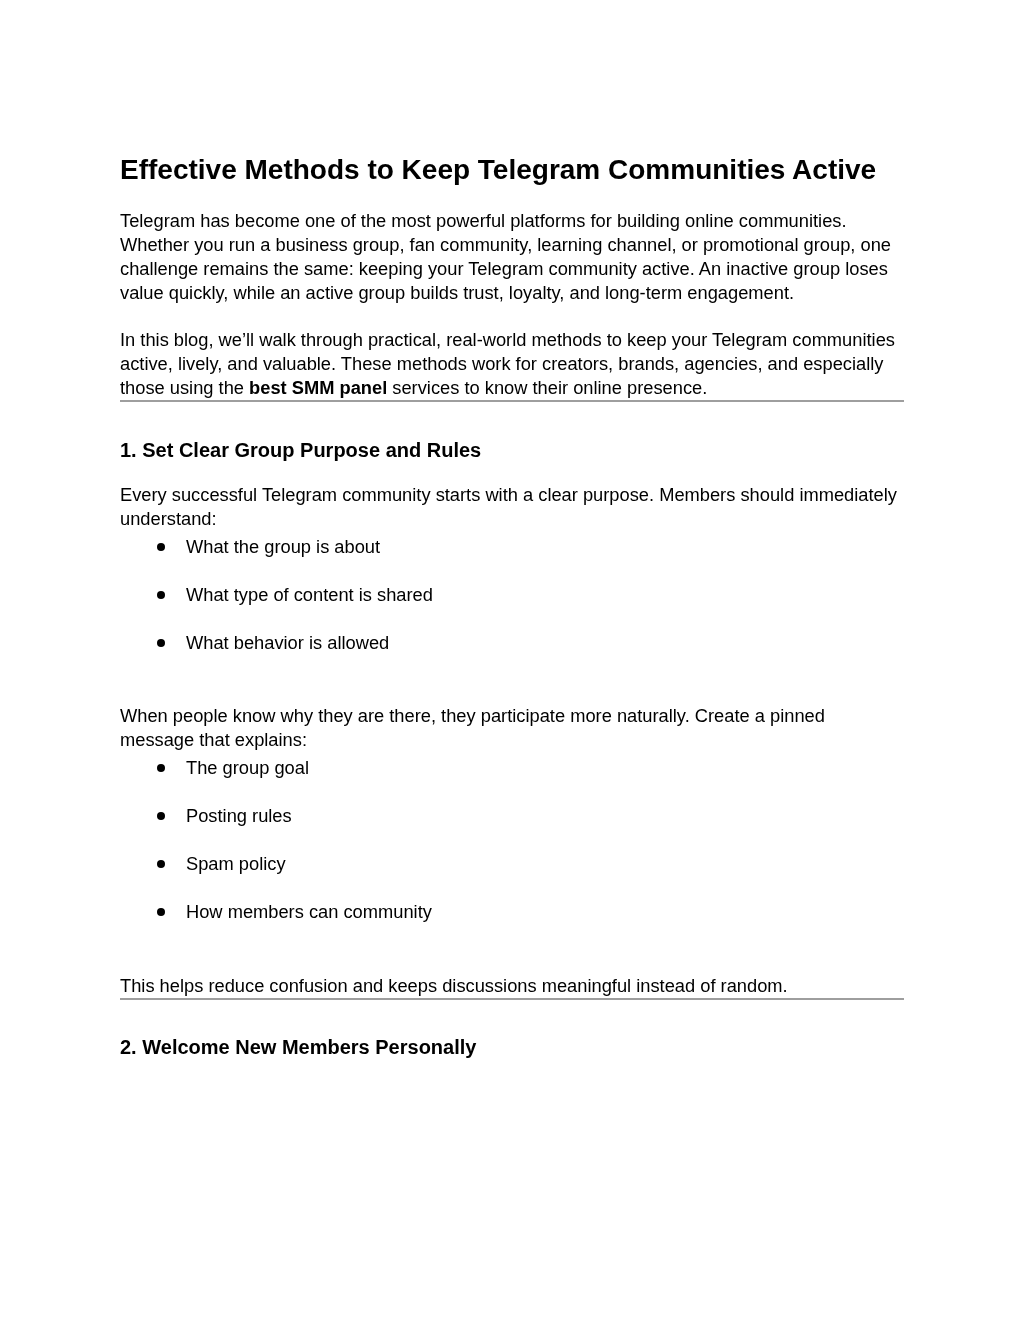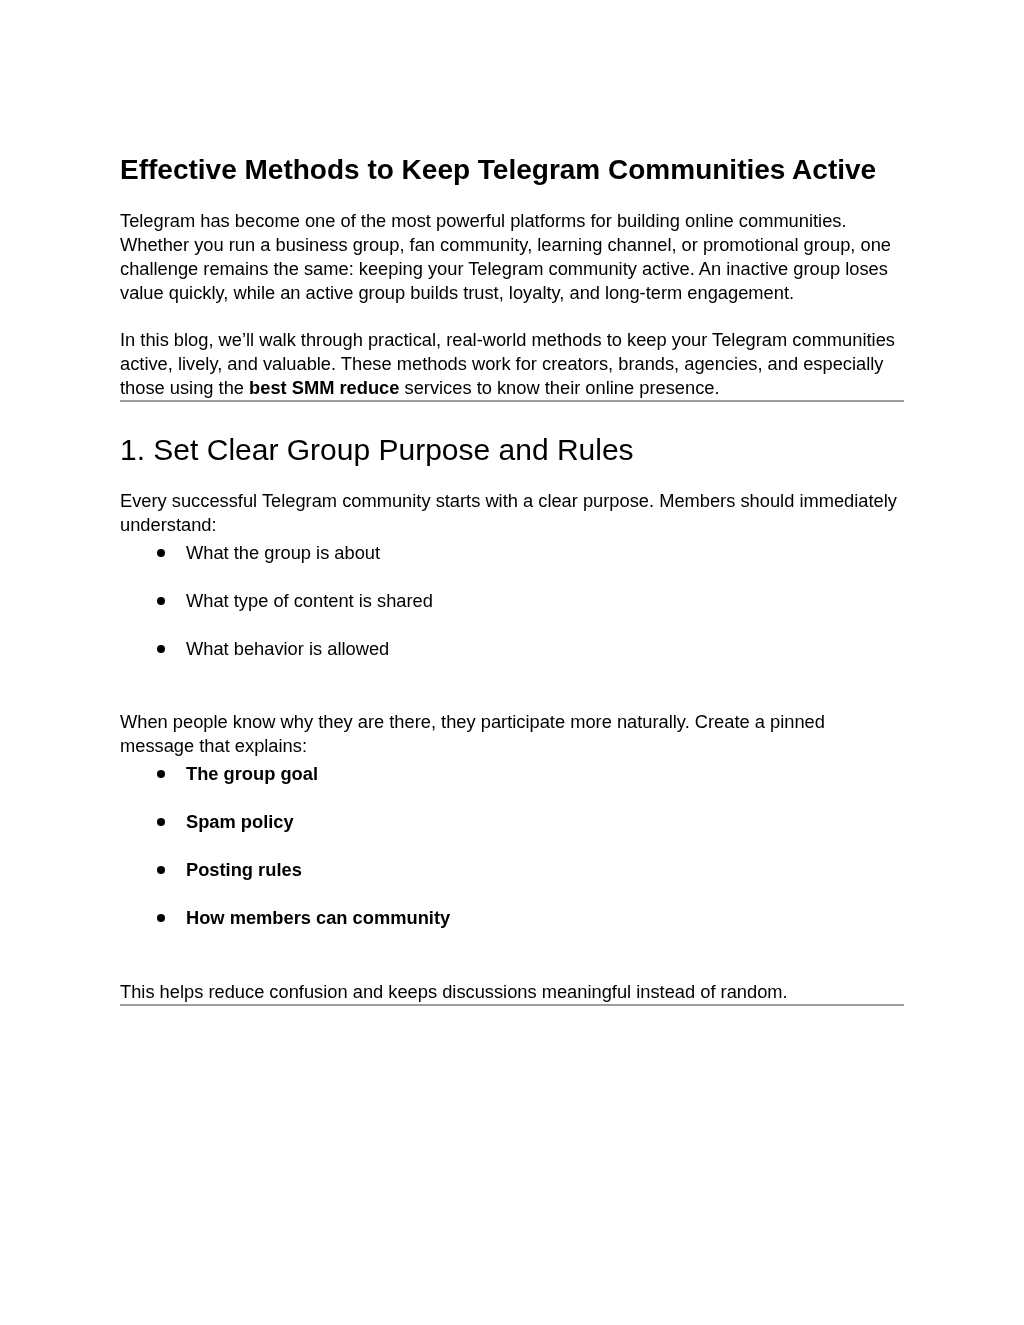--- a/index.html
+++ b/index.html
@@ -38,33 +38,33 @@
   hr.divider{
     border:none;
     border-top:2px solid var(--divider);
     width:100%;
     margin:0;
   }
   .divider-1{margin-top:33px;}
   .divider-2{margin-top:36px;}
   h2.section-heading{
     margin:33.5px 0 0 0;
-    font-size:30px;
+    font-size:20px;
     line-height:28px;
-    font-weight:400;
+    font-weight:700;
   }
-  .p-sec-1{margin-top:25px;}
+  .p-sec-1{margin-top:19px;}
   .p-after-list{margin-top:45.5px;}
   ul.bullet-list{
     list-style:none;
     margin:4px;
     padding:0;
   }
   .list-1{margin-top:21px;}
-  .list-2{margin-top:20.5px;font-weight:bold;}
+  .list-2{margin-top:20.5px;}
   ul.bullet-list li{
     position:relative;
     padding-left:62px;
     line-height:24px;
     margin-bottom:24px;
   }
   ul.bullet-list li:last-child{margin-bottom:0;}
   .bullet-dot{
     position:absolute;
     left:33px;
@@ -79,21 +79,21 @@
 </style>
 </head>
 <body>
 
 <main>
 
   <h1 class="doc-title">Effective Methods to Keep Telegram Communities Active</h1>
 
   <p class="p-intro-1">Telegram has become one of the most powerful platforms for building online communities. Whether you run a business group, fan community, learning channel, or promotional group, one challenge remains the same: keeping your Telegram community active. An inactive group loses value quickly, while an active group builds trust, loyalty, and long-term engagement.</p>
 
-  <p class="p-intro-2"><span>In this blog, we’ll walk through practical, real-world methods to keep your Telegram communities active, lively, and valuable. These methods work for creators, brands, agencies, and especially those using the </span><strong>best SMM reduce</strong><span> services to know their online presence.</span></p>
+  <p class="p-intro-2"><span>In this blog, we’ll walk through practical, real-world methods to keep your Telegram communities active, lively, and valuable. These methods work for creators, brands, agencies, and especially those using the </span><strong>best SMM panel</strong><span> services to know their online presence.</span></p>
 
   <hr class="divider divider-1">
 
   <h2 class="section-heading">1. Set Clear Group Purpose and Rules</h2>
 
   <p class="p-sec-1">Every successful Telegram community starts with a clear purpose. Members should immediately understand:</p>
 
   <ul class="bullet-list list-1">
     <li>
       <span class="bullet-dot"></span>
@@ -111,30 +111,31 @@
 
   <p class="p-after-list">When people know why they are there, they participate more naturally. Create a pinned message that explains:</p>
 
   <ul class="bullet-list list-2">
     <li>
       <span class="bullet-dot"></span>
       <span>The group goal</span>
     </li>
     <li>
       <span class="bullet-dot"></span>
-      <span>Spam policy</span>
+      <span>Posting rules</span>
     </li>
     <li>
       <span class="bullet-dot"></span>
-      <span>Posting rules</span>
+      <span>Spam policy</span>
     </li>
     <li>
       <span class="bullet-dot"></span>
       <span>How members can community</span>
     </li>
   </ul>
 
   <p class="p-after-list">This helps reduce confusion and keeps discussions meaningful instead of random.</p>
 
   <hr class="divider divider-2">
 
+  <h2 class="section-heading heading-2">2. Welcome New Members Personally</h2>
 
 </main>
 
 </body></html>

